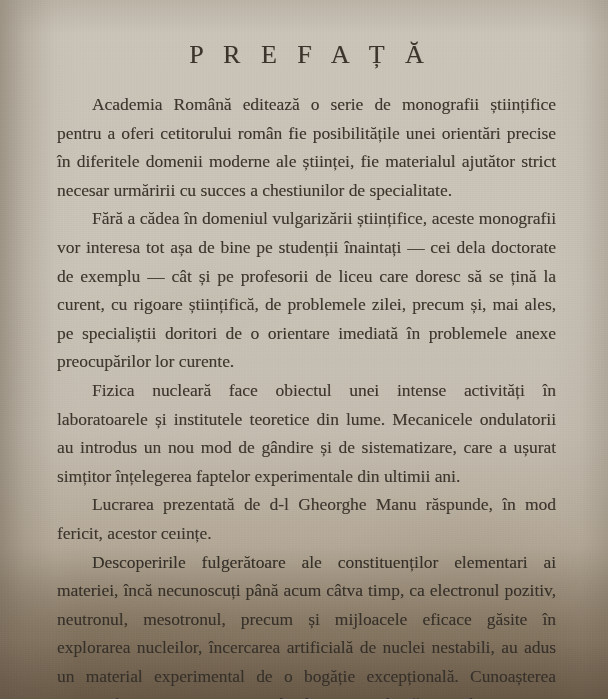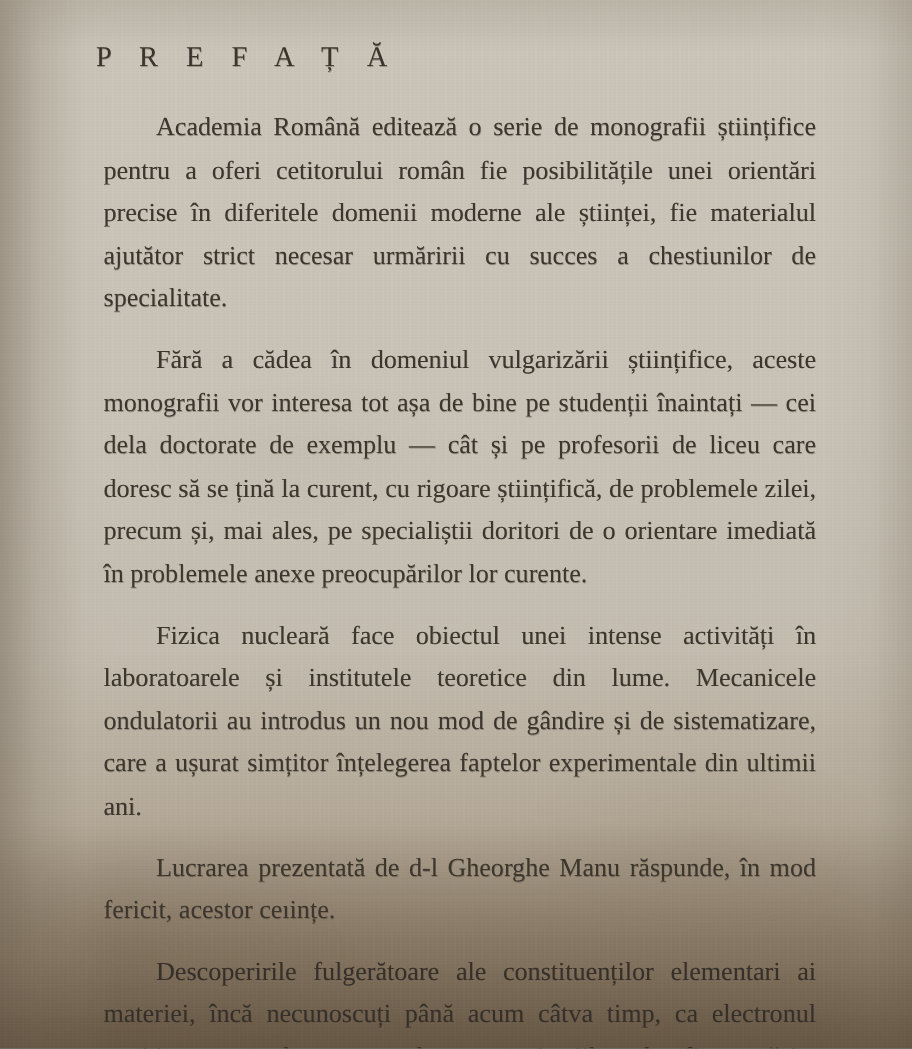--- a/index.html
+++ b/index.html
@@ -92,40 +92,41 @@
   
   .content {
     position: absolute;
     left: 57px;
     top: 0;
     width: 499px;
     height: 699px;
   }
 
   .page-title {
-    margin: 0;
+    margin: 12px;
     padding-top: 28px;
-    font-size: 19px;
+    text-align: center;
+    font-size: 26px;
     font-weight: 400;
     letter-spacing: 7px;
     color: #3a342c;
     text-indent: 7px;
     text-shadow: 0.4px 0.4px 0 rgba(70,62,50,0.35);
   }
 
   .body-text {
     margin-top: 20px;
     font-size: 17.4px;
     line-height: 28.6px;
     color: #3c362e;
     text-align: justify;
     text-shadow: 0.35px 0.35px 0.2px rgba(80,70,56,0.40);
   }
   .body-text p {
-    margin: 12px;
+    margin: 0;
     text-indent: 35px;
     text-align: justify;
     text-justify: inter-word;
   }
   
 
   
   .body-text p:nth-child(n+5) {
     color: #36302a;
   }

